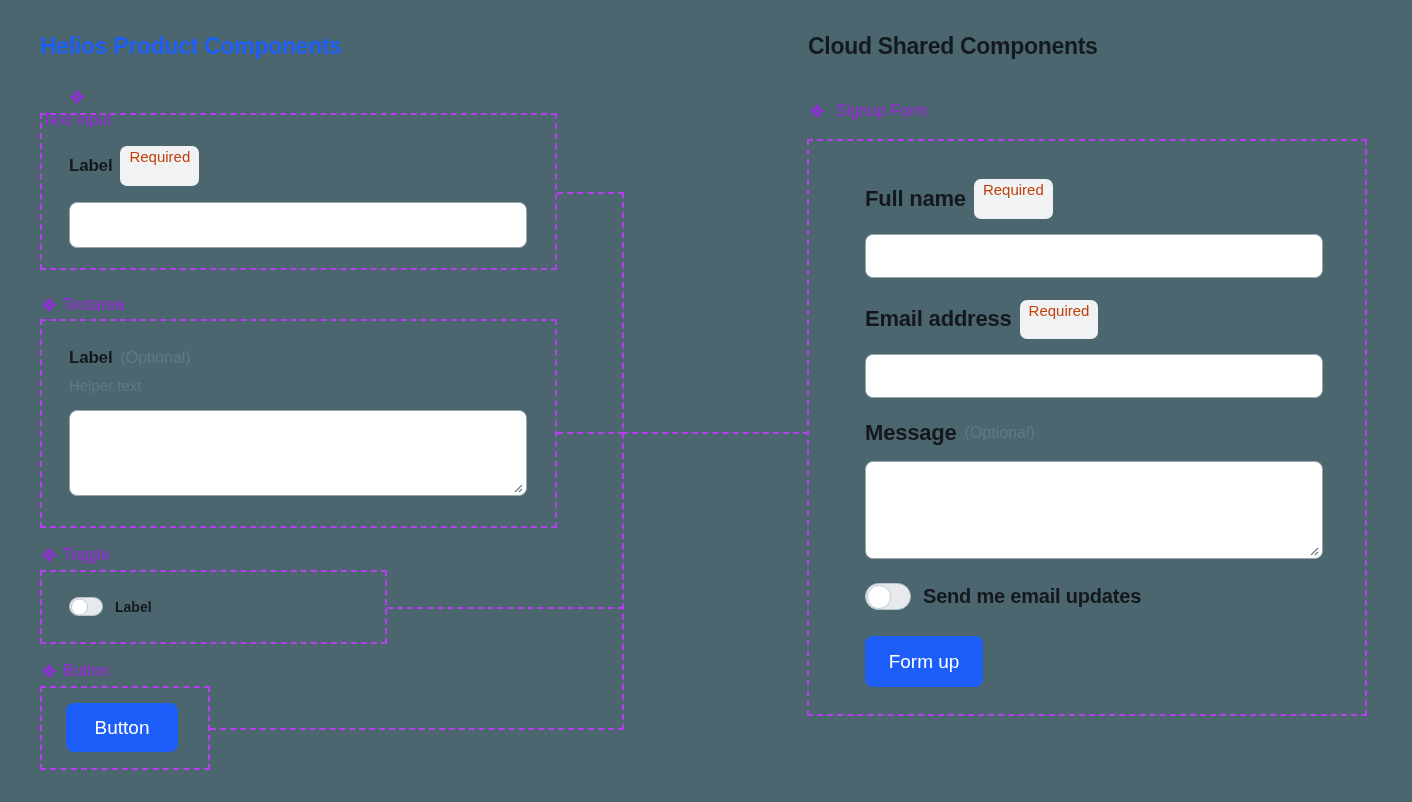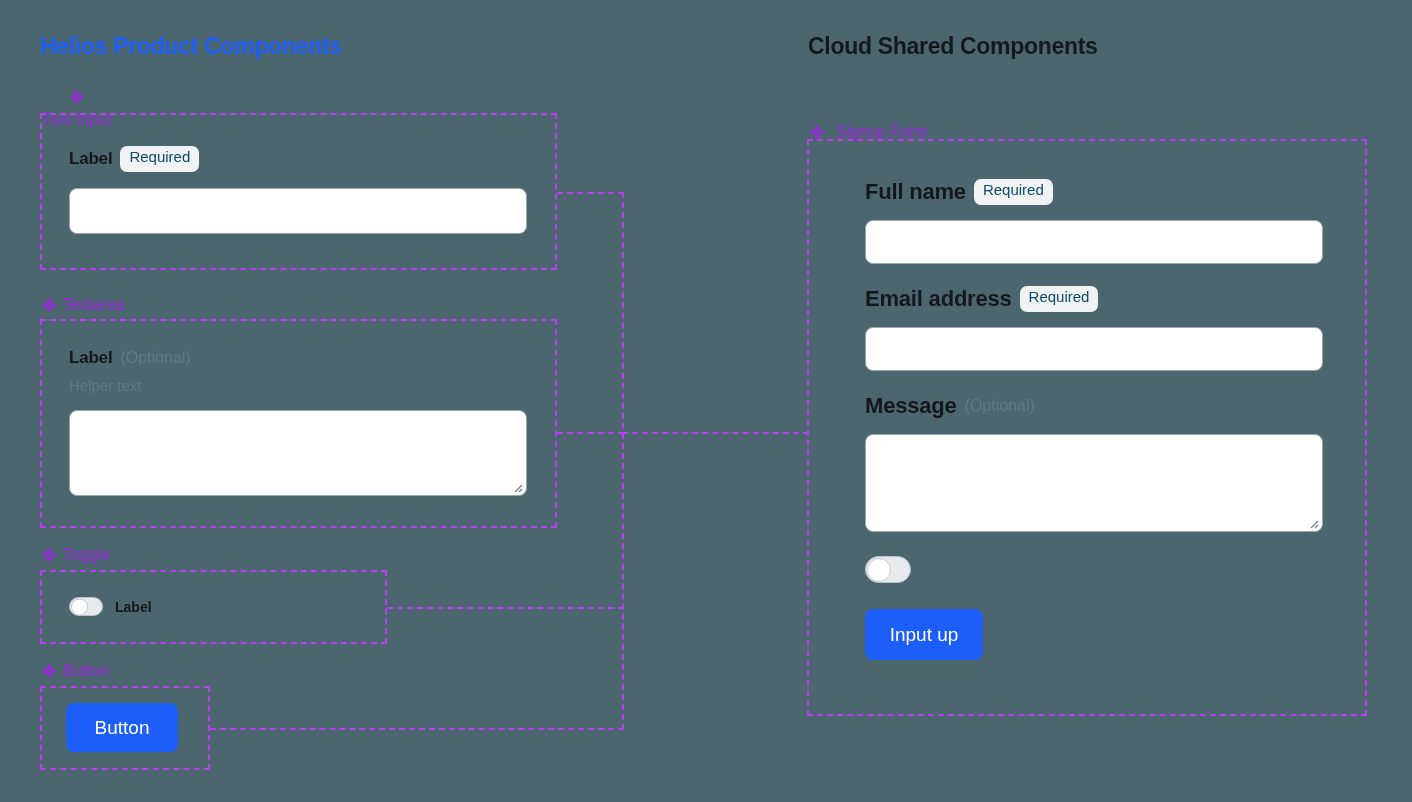--- a/index.html
+++ b/index.html
@@ -64,23 +64,23 @@
   .field-label {
     font-size: 17px;
     font-weight: bold;
     color: #14181d;
     letter-spacing: -0.2px;
   }
   .field-label.big { font-size: 22px; }
   .badge {
     display: inline-block;
     background: #f1f2f4;
-    color: #0c4a6e;
+    color: #c2410c;
     border-radius: 7px;
-    padding: 3px 9px 6px;
+    padding: 3px 9px 20px;
     font-size: 15px;
     font-weight: 400;
     line-height: 1.1;
   }
   .muted {
     font-size: 16px;
     font-weight: 400;
     color: #5f7a84;
   }
   .helper {
@@ -250,21 +250,21 @@
       <path d="M7 7.8 L10 10.8 L7 13.8 L4 10.8 Z" fill="#9b27e0"></path>
       <path d="M0.2 7 L3.2 4 L6.2 7 L3.2 10 Z" fill="#9b27e0"></path>
       <path d="M7.8 7 L10.8 4 L13.8 7 L10.8 10 Z" fill="#9b27e0"></path>
     </svg>
     <span>Button</span>
   </div>
 
   <div class="card" style="left:40px; top:686px; width:170px; height:84px;"></div>
   <button id="btn-demo" class="btn btn-primary">Button</button>
 
-  <div class="sec-head" style="left:810px; top:123px;gap:12px;">
+  <div class="sec-head" style="left:810px; top:102px;gap:12px;">
     <svg class="diamond-icon" viewBox="0 0 14 14">
       <path d="M7 0.2 L10 3.2 L7 6.2 L4 3.2 Z" fill="#9b27e0"></path>
       <path d="M7 7.8 L10 10.8 L7 13.8 L4 10.8 Z" fill="#9b27e0"></path>
       <path d="M0.2 7 L3.2 4 L6.2 7 L3.2 10 Z" fill="#9b27e0"></path>
       <path d="M7.8 7 L10.8 4 L13.8 7 L10.8 10 Z" fill="#9b27e0"></path>
     </svg>
     <span>Signup Form</span>
   </div>
 
   <div class="card" style="left:807px; top:139px; width:560px; height:577px;">
@@ -290,22 +290,23 @@
         <textarea class="textarea-box" style="height: 98px;" placeholder=""></textarea>
         <svg class="ta-grip" viewBox="0 0 13 13">
           <path d="M12 5 L5 12 M12 9 L9 12" stroke="#6b7780" stroke-width="1.1" fill="none"></path>
         </svg>
       </div>
 
       <div class="toggle-row" style="margin-top:24px;">
         <span class="switch lg">
           <span class="knob"></span>
         </span>
+        <span class="toggle-label lg">Send me email updates</span>
       </div>
 
       <div class="btn-row" style="margin-top:26px;">
-        <button id="btn-signup" class="btn btn-primary">Input up</button>
+        <button id="btn-signup" class="btn btn-primary">Form up</button>
       </div>
 
     </div>
   </div>
 
 </div>
 
 </body></html>

